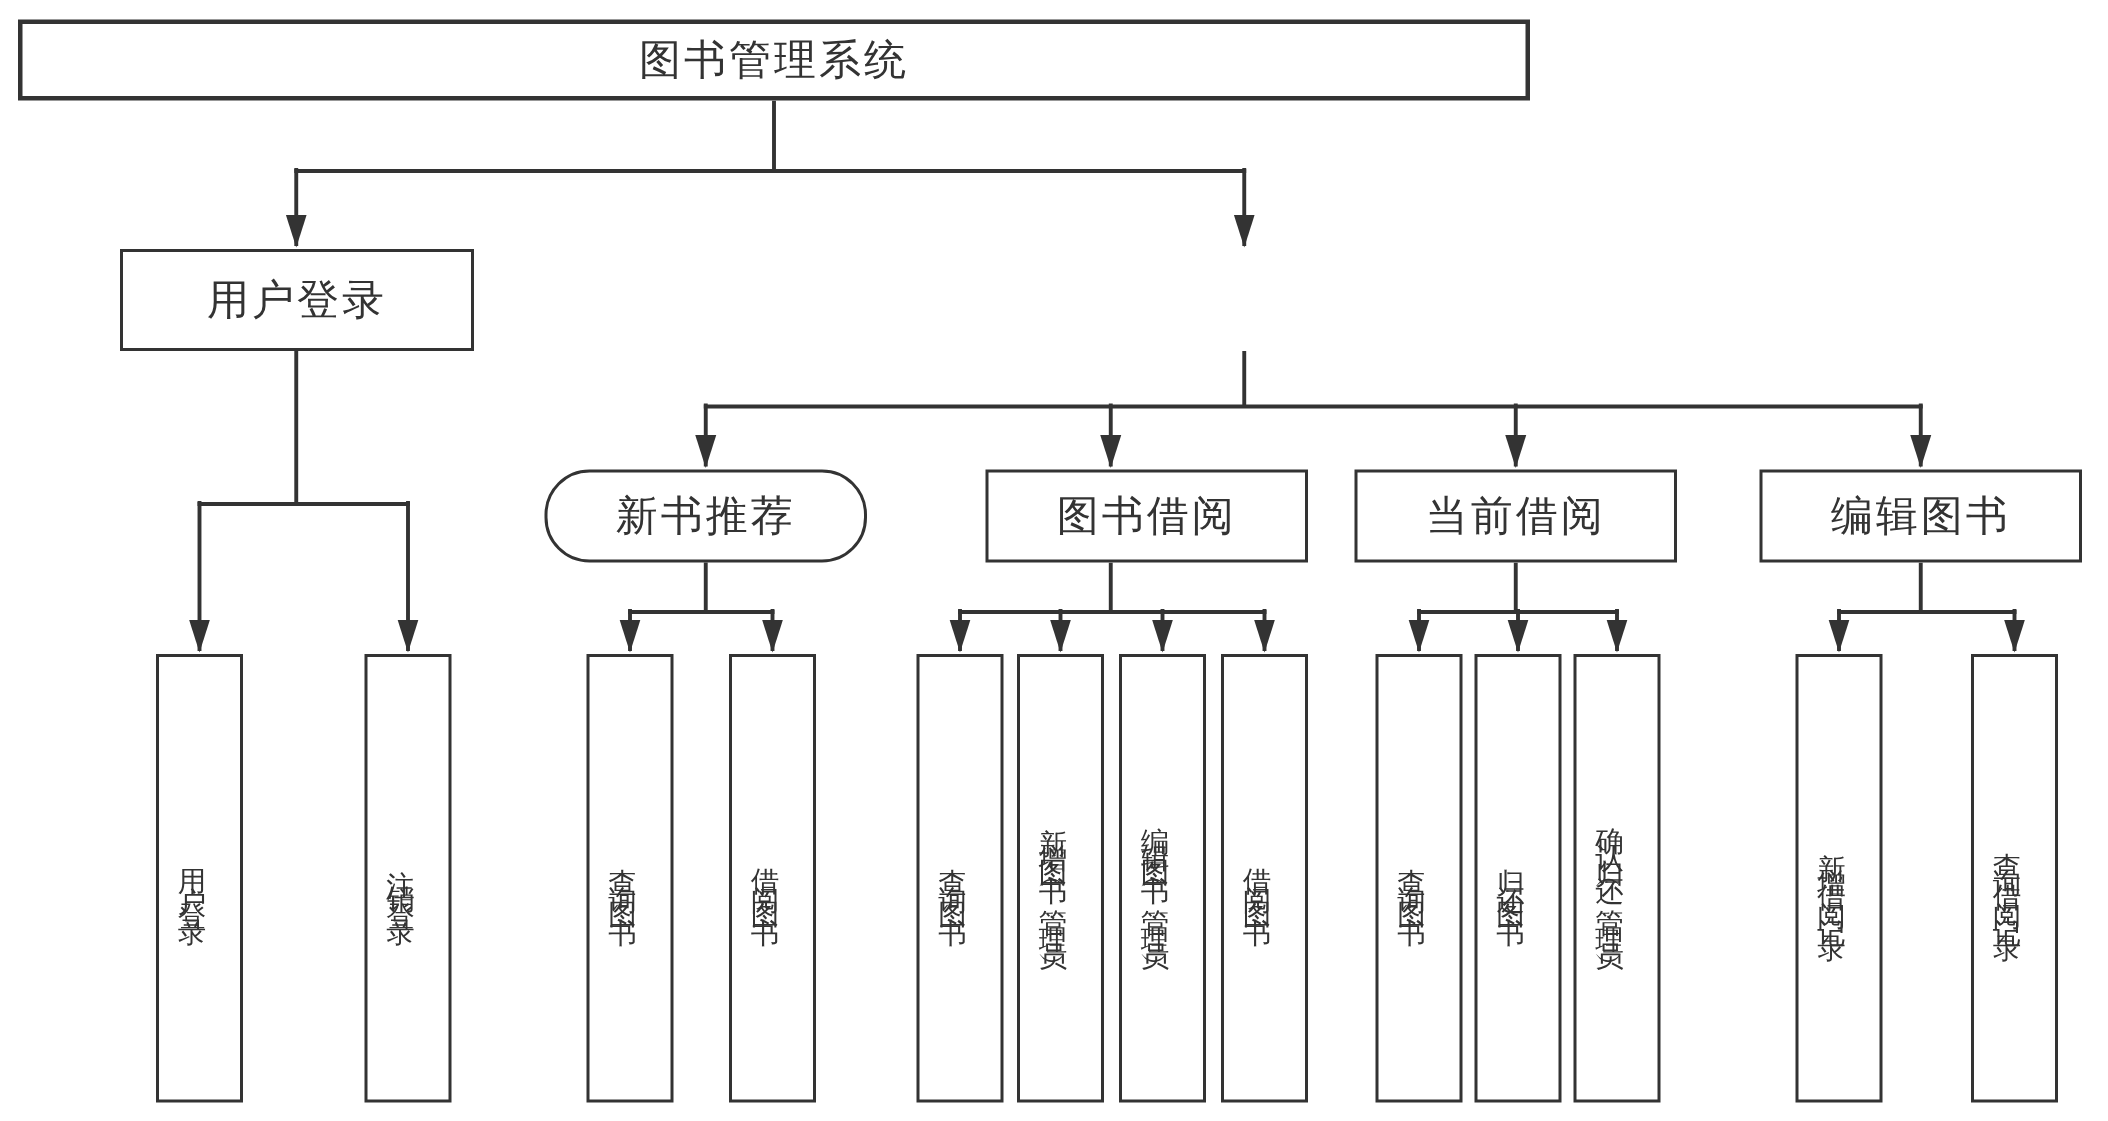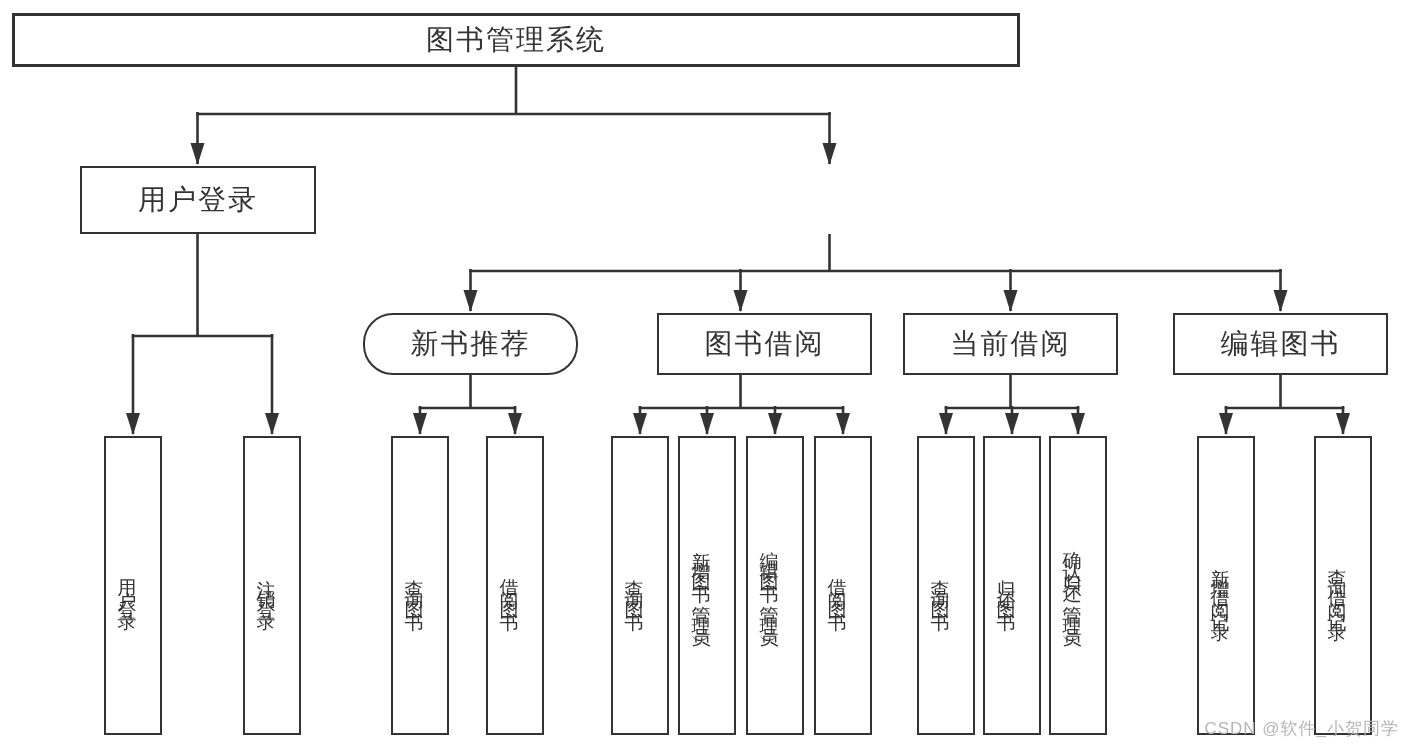--- a/index.html
+++ b/index.html
@@ -144,15 +144,14 @@
   <div class="box v-box" style="left:746px; top:436px; width:58px; height:299px;">编辑图书（管理员）</div>
   <div class="box v-box" style="left:814px; top:436px; width:58px; height:299px;">借阅图书</div>
 
   <div class="box v-box" style="left:917px; top:436px; width:58px; height:299px;">查询图书</div>
   <div class="box v-box" style="left:983px; top:436px; width:58px; height:299px;">归还图书</div>
   <div class="box v-box" style="left:1049px; top:436px; width:58px; height:299px;">确认归还（管理员）</div>
 
   <div class="box v-box" style="left:1197px; top:436px; width:58px; height:299px;">新增借阅记录</div>
   <div class="box v-box" style="left:1314px; top:436px; width:58px; height:299px;">查询借阅记录</div>
 
-  <div class="watermark">CSDN @软件_小贺同学</div>
 
 </div>
 
 </body></html>

